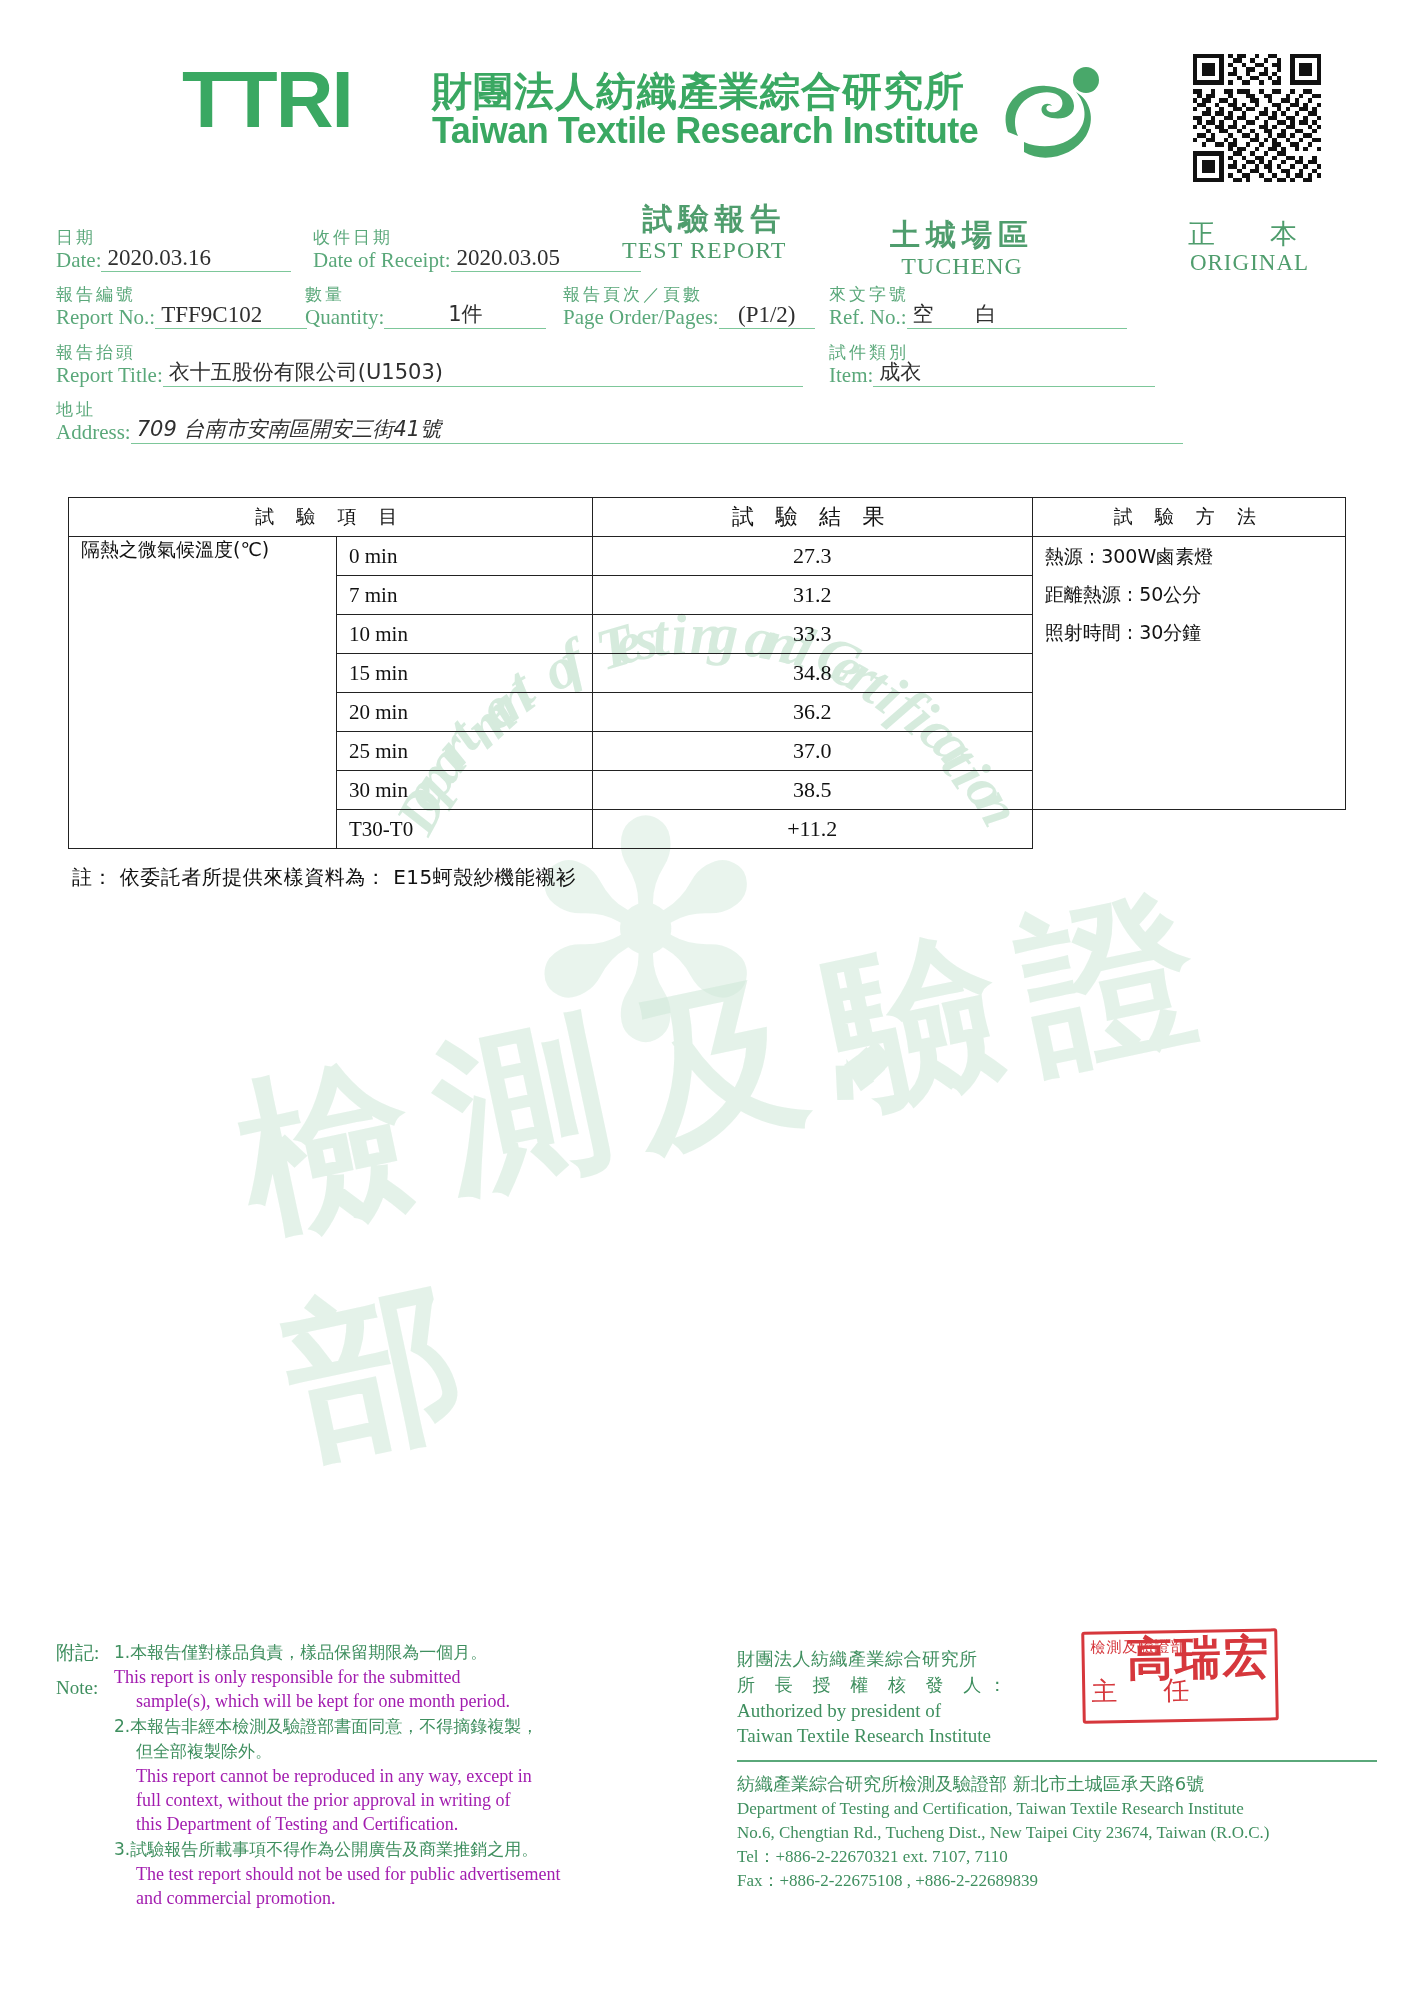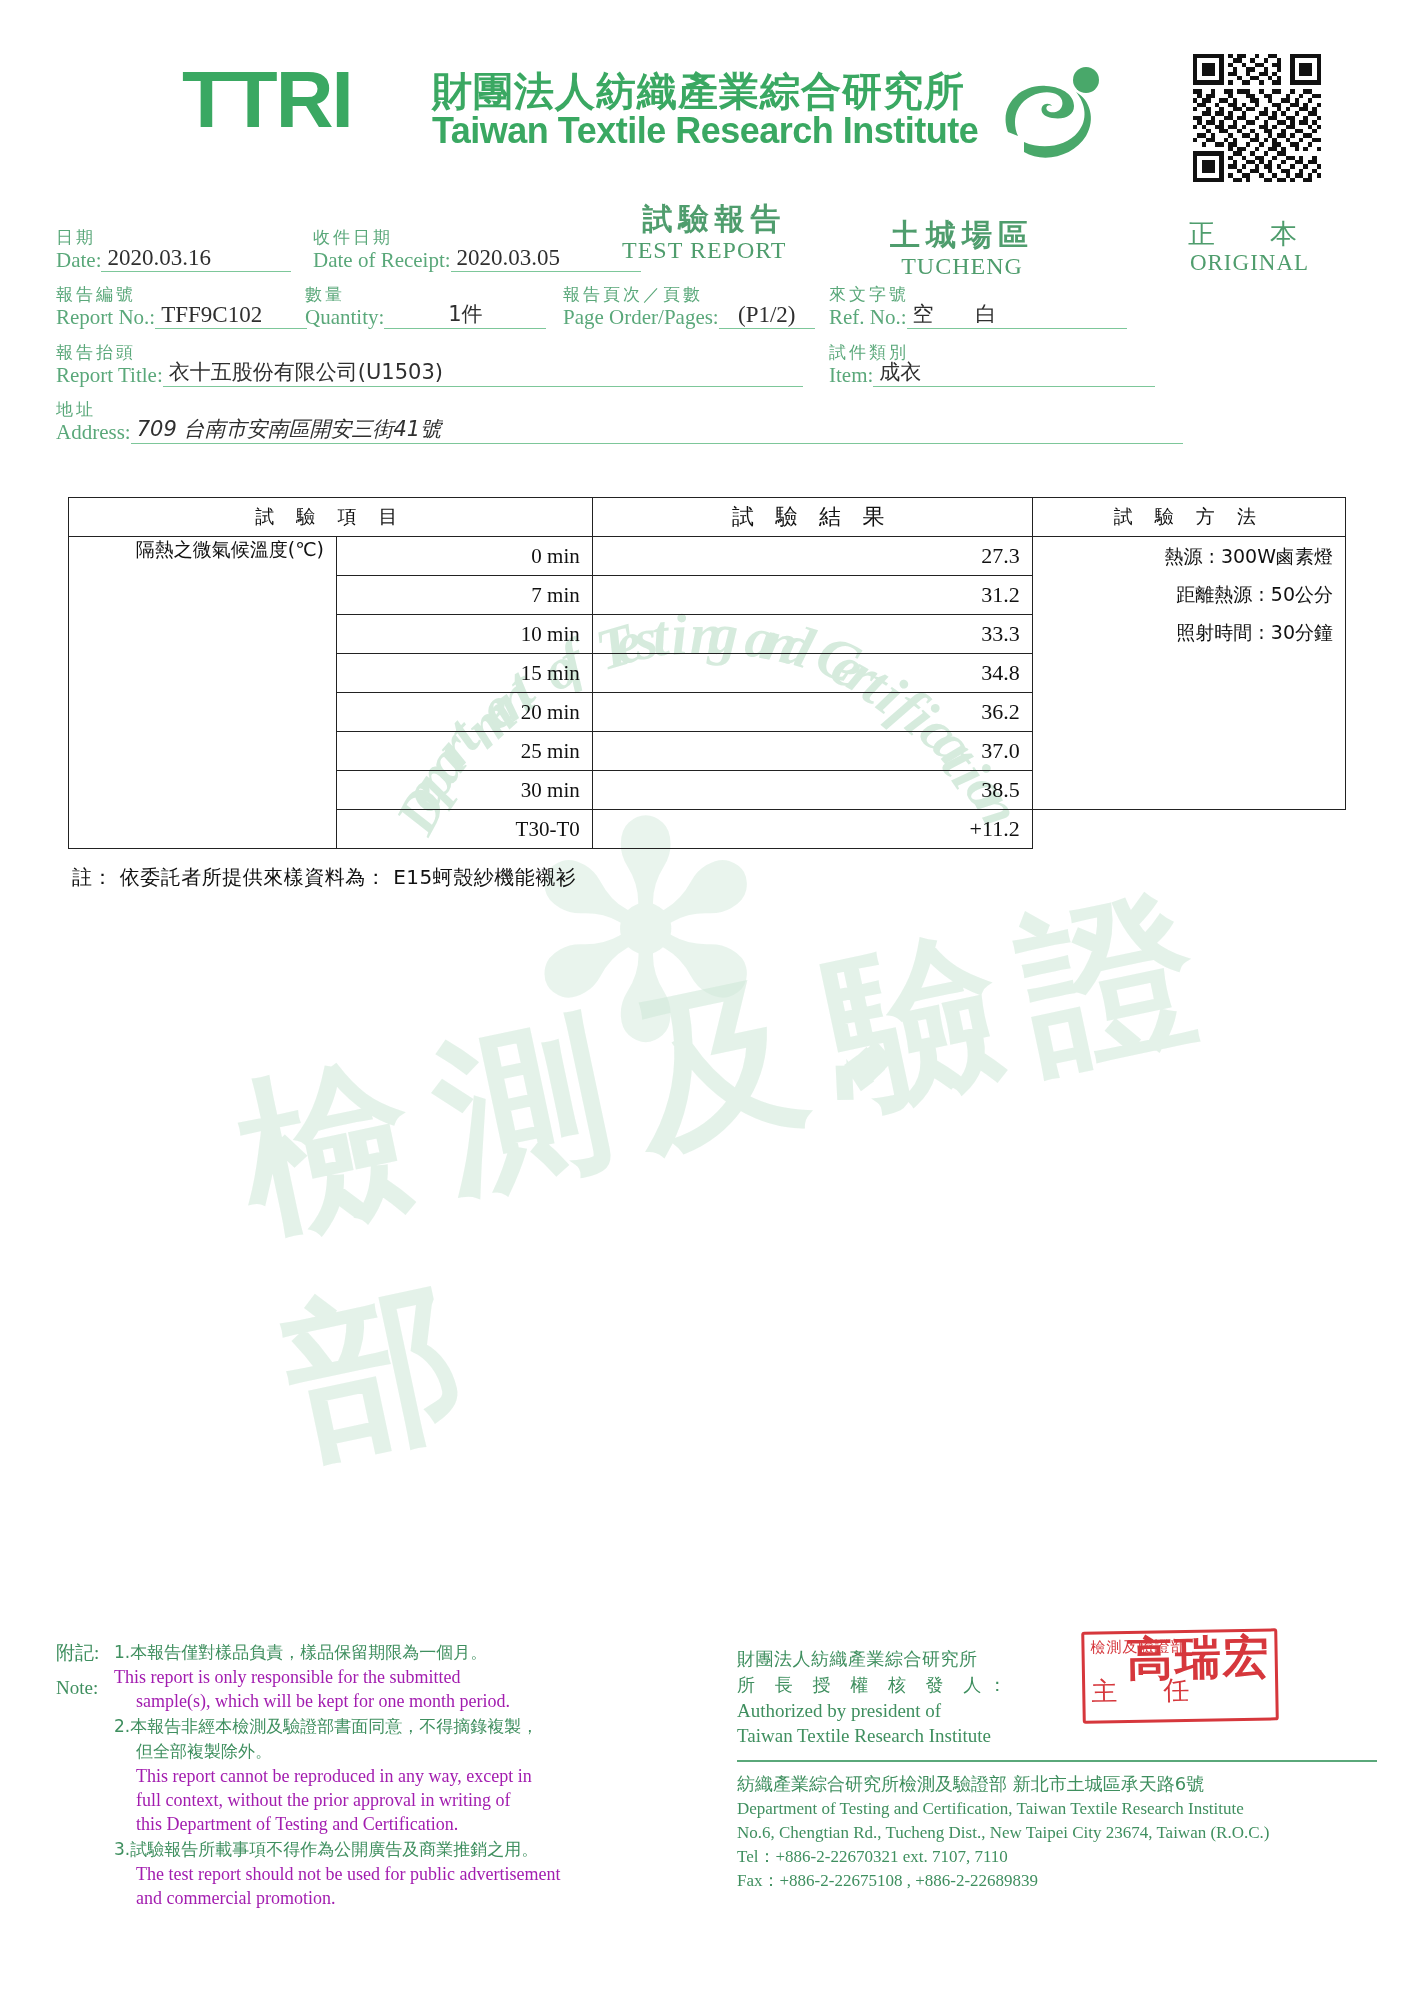--- a/index.html
+++ b/index.html
@@ -89,21 +89,21 @@
     font-family:"DejaVu Sans", sans-serif; color:#4f9d6d;
   }
   .orig-cn { font-size:27px; letter-spacing:14px; line-height:32px; }
   .orig-en { font-family:"Liberation Serif", serif; font-size:23px; letter-spacing:1px; }
 
   
   .tbl { position:absolute; left:68px; top:497px; width:1278px; border-collapse:collapse; }
   .tbl td, .tbl th {
     border:1.6px solid #222; padding:0 12px;
     font-family:"DejaVu Sans", sans-serif; font-size:19px; font-weight:normal;
-    color:#111; background:transparent;text-align:right;
+    color:#111; background:transparent;
   }
   .tbl th { height:38px; text-align:center; letter-spacing:8px; }
   .tbl td { height:38px; }
   .c-item { width:264px; }
   .c-time { width:250px; font-family:"Liberation Serif", serif !important; font-size:21px !important; }
   .c-res  { width:452px; text-align:center; font-family:"Liberation Serif", serif !important; font-size:22px !important; }
   .c-meth { width:312px; font-size:19px; }
   .item-label { vertical-align:top; padding-top:6px; font-size:20px; }
   .meth-cell { vertical-align:top; padding-top:6px; }
   .no-b { border:none !important; }

